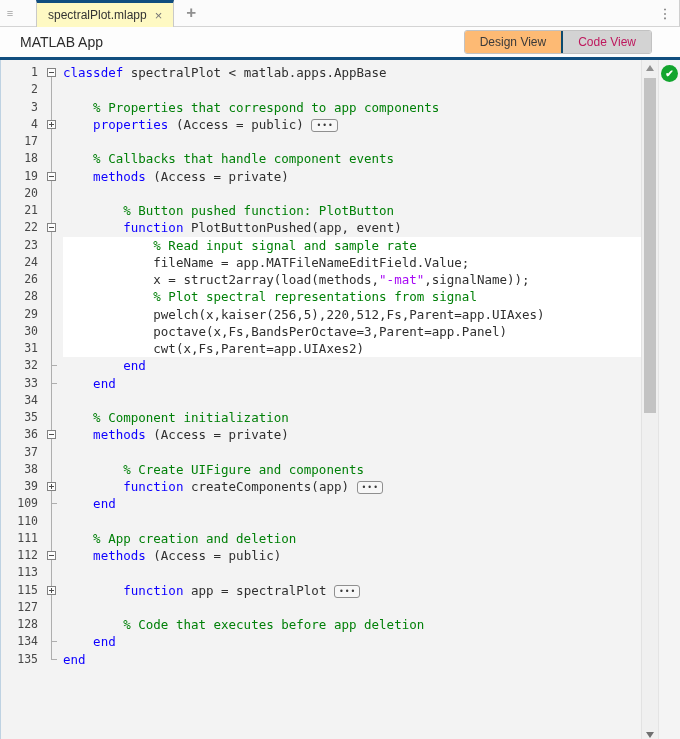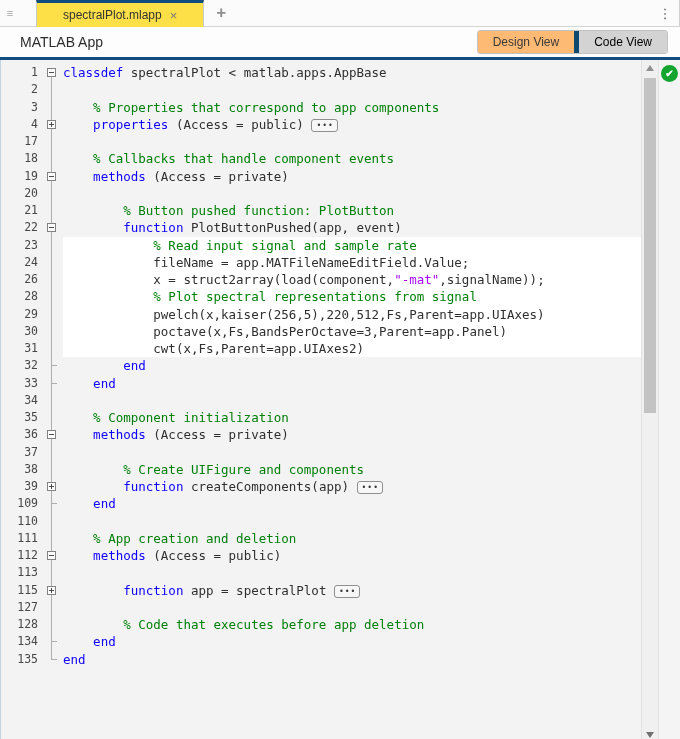--- a/index.html
+++ b/index.html
@@ -7,32 +7,32 @@
     --ro-bg:#f3f3f3; --ed-bg:#ffffff; --check:#13a52f;
   }
   *{box-sizing:border-box;}
   html,body{margin:0;padding:0;}
   body{width:680px;height:739px;overflow:hidden;background:#fff;font-family:"Liberation Sans",sans-serif;}
   .app{width:680px;height:739px;display:flex;flex-direction:column;}
 
   
   .tabbar{height:27px;display:flex;align-items:stretch;background:#fbfbfb;border-bottom:1px solid #d4d4d4;border-right:1px solid #cfcfcf;position:relative;flex:none;}
   .grip{width:20px;display:flex;align-items:center;justify-content:center;color:#a2a2a2;font-size:11px;}
-  .tab{display:flex;align-items:center;gap:8px;margin-left:16px;margin-bottom:-1px;padding:0 26px;background:#fde047;
+  .tab{display:flex;align-items:center;gap:8px;margin-left:16px;margin-bottom:-1px;padding:0 11px;background:#fef9c3;
        border:1px solid #c9c9c9;border-bottom:none;border-top:3px solid var(--accent);font-size:12px;color:#333;}
   .tab-close{color:#757575;font-size:13px;line-height:1;}
   .newtab{width:34px;display:flex;align-items:center;justify-content:center;color:#909090;font-size:17px;font-weight:bold;}
   .kebab{margin-left:auto;width:28px;display:flex;align-items:center;justify-content:center;color:#5c5c5c;font-size:13px;letter-spacing:0;}
 
   
-  .toolbar{height:30px;display:flex;align-items:center;padding:0 12px 0 20px;background:#fdfdfd;flex:none;}
+  .toolbar{height:30px;display:flex;align-items:center;padding:0 28px 0 20px;background:#fdfdfd;flex:none;}
   .apptitle{font-size:14px;color:#2c2c2c;}
   .viewtoggle{margin-left:auto;display:flex;border:1px solid #c2c2c2;border-radius:3px;overflow:hidden;}
   .viewbtn{padding:4px 15px;font-size:12px;color:#3a3a3a;background:#fdba74;cursor:default;}
-  .viewbtn.active{background:#d3d3d3;border-left:5px solid #0c4a6e;color:#000000;}
+  .viewbtn.active{background:#d3d3d3;border-left:2px solid #0c4a6e;color:#be185d;}
   .bluebar{height:3px;background:var(--accent);flex:none;}
 
   
   .editor{flex:1;display:flex;min-height:0;border-left:1px solid #bed2e2;}
   .content{flex:1;background:var(--ro-bg);padding-top:4px;display:flex;flex-direction:column;overflow:hidden;}
   .line{display:flex;height:17.25px;flex:none;align-items:stretch;}
   .num{width:40px;text-align:right;padding-right:3px;font-family:"DejaVu Sans Mono",monospace;font-size:11.5px;line-height:17.25px;color:#474747;}
   .fold{width:22px;position:relative;flex:none;}
   .fold.vline::before{content:"";position:absolute;left:10px;top:0;bottom:0;width:1px;background:#aeaeae;}
   .fold.v-down::before{top:8px;}
@@ -149,21 +149,21 @@
           <span class="code"><span class="cm">            % Read input signal and sample rate</span></span>
         </div>
         <div class="line white">
           <span class="num">24</span>
           <span class="fold vline"></span>
           <span class="code"><span class="pl">            fileName = app.MATFileNameEditField.Value;</span></span>
         </div>
         <div class="line white">
           <span class="num">26</span>
           <span class="fold vline"></span>
-          <span class="code"><span class="pl">            x = struct2array(load(component,</span><span class="st">"-mat"</span><span class="pl">,signalName));</span></span>
+          <span class="code"><span class="pl">            x = struct2array(load(methods,</span><span class="st">"-mat"</span><span class="pl">,signalName));</span></span>
         </div>
         <div class="line white">
           <span class="num">28</span>
           <span class="fold vline"></span>
           <span class="code"><span class="cm">            % Plot spectral representations from signal</span></span>
         </div>
         <div class="line white">
           <span class="num">29</span>
           <span class="fold vline"></span>
           <span class="code"><span class="pl">            pwelch(x,kaiser(256,5),220,512,Fs,Parent=app.UIAxes)</span></span>

